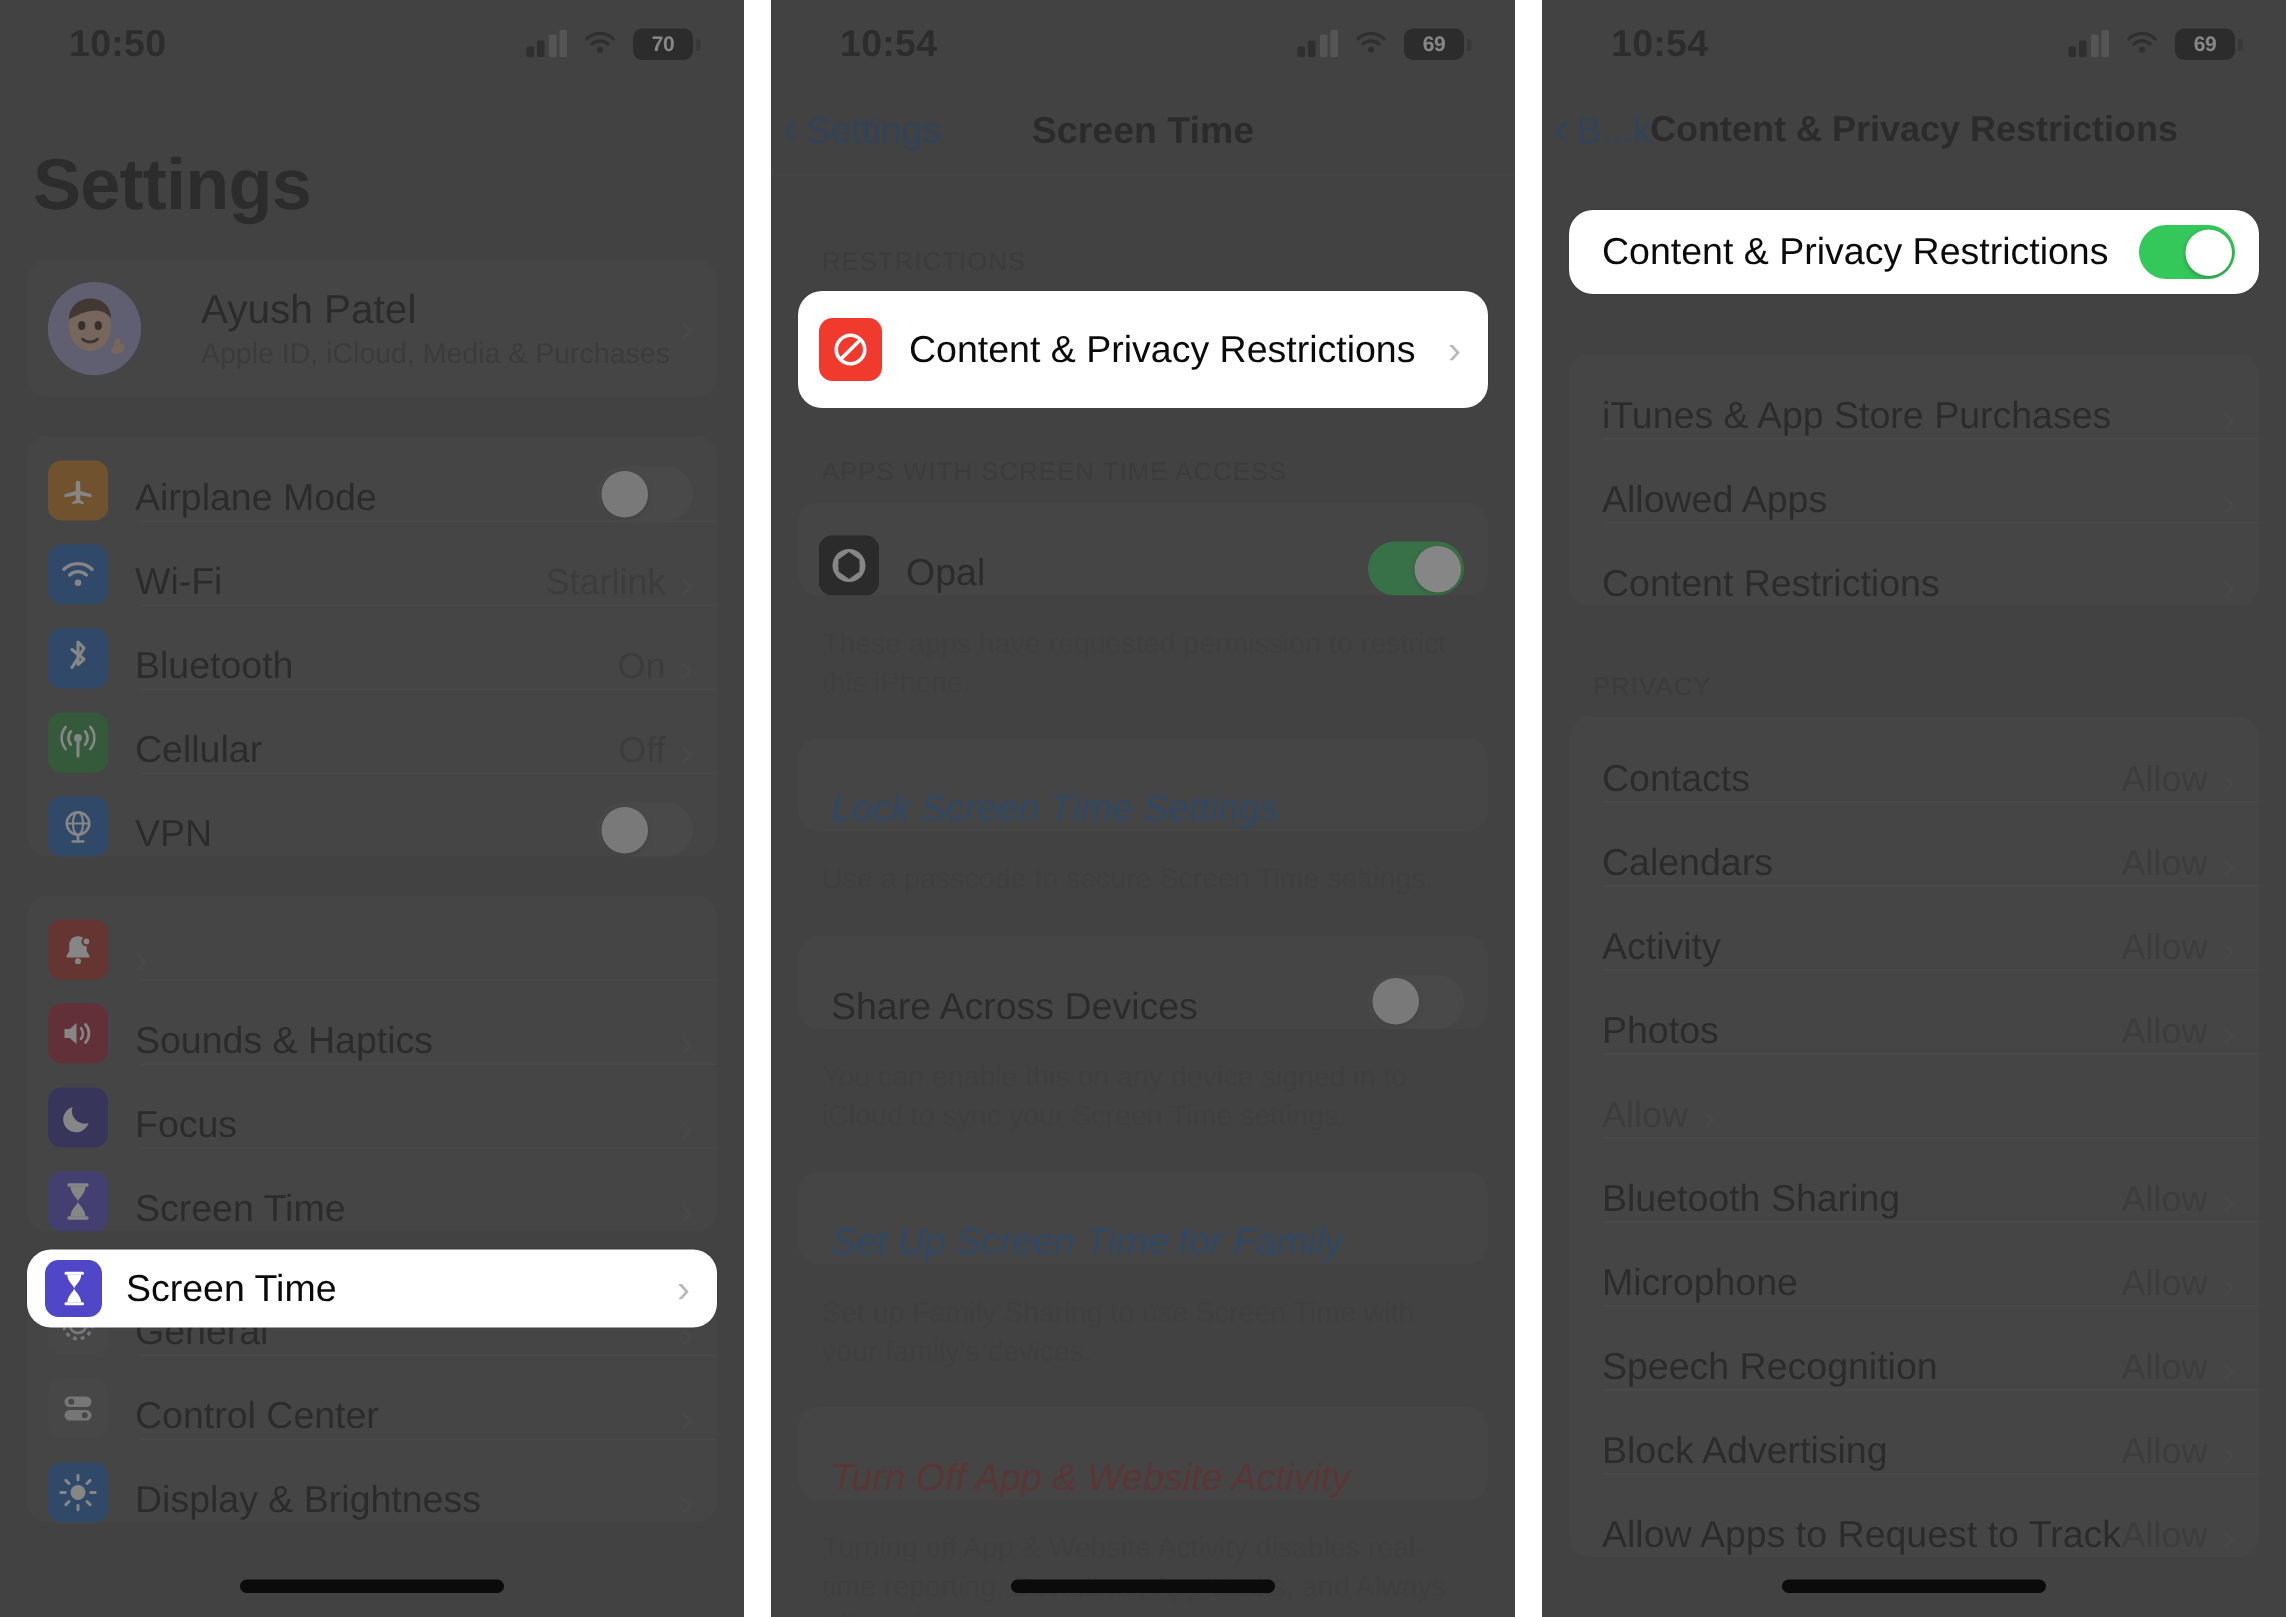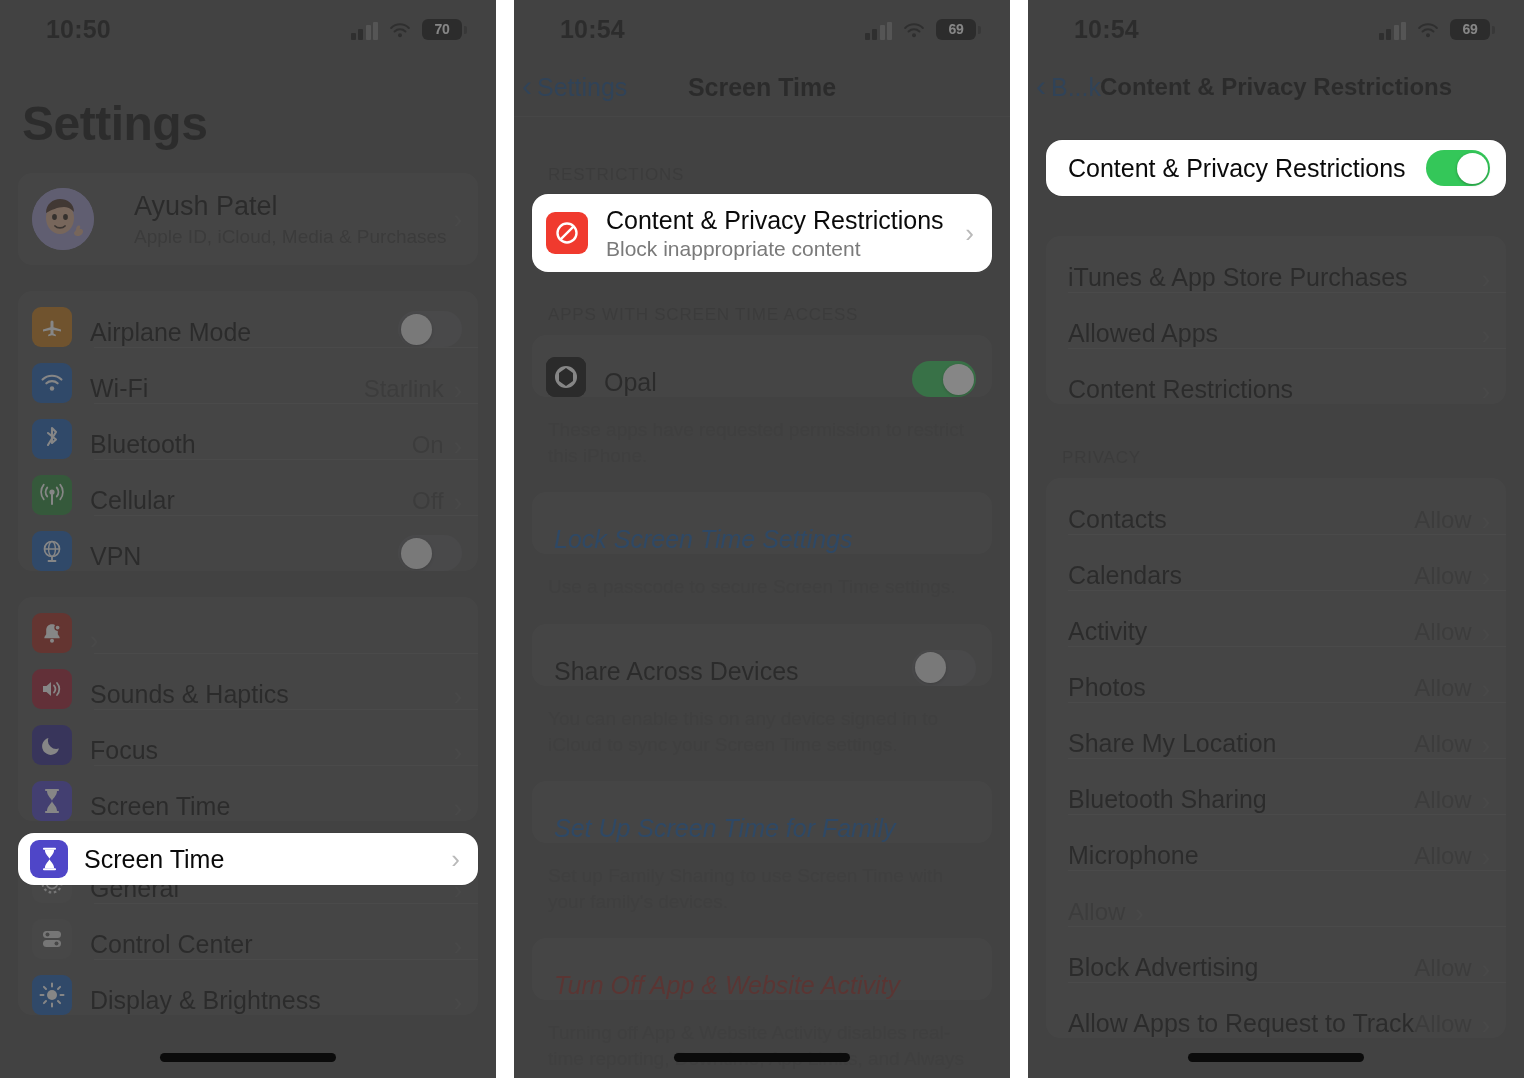--- a/index.html
+++ b/index.html
@@ -33,21 +33,21 @@
   .content { position: relative; z-index: 1; }
 
   
   .statusbar {
     height: 58px;
     display: flex; align-items: center;
     justify-content: space-between;
     padding: 0 34px 0 46px;
   }
   .sb-time { font-size: 25px; font-weight: 700; color: #141414; letter-spacing: .2px; }
-  .sb-right { display: flex; align-items: flex-end; gap: 10px; }
+  .sb-right { display: flex; align-items: center; gap: 10px; }
   .bars { display: flex; align-items: flex-end; gap: 2.5px; height: 17px; }
   .bars i { width: 5px; background: #1b1b1b; border-radius: 1px; display: block; }
   .bars i:nth-child(1) { height: 7px; }
   .bars i:nth-child(2) { height: 11px; }
   .bars i:nth-child(3) { height: 15px; background: #7e7e7e; }
   .bars i:nth-child(4) { height: 18px; background: #7e7e7e; }
   .wifi { position: relative; width: 24px; height: 18px; }
   .wifi svg { display:block; }
   .batt {
     position: relative;
@@ -484,21 +484,20 @@
 
     <div class="highlight" style="left:18px; top:194px; width:460px; height:78px; padding:0 18px 0 14px;">
       <div class="icon" style="background:#F03A2E;width:42px;height:42px;margin-right:18px">
         <svg width="28" height="28" viewBox="0 0 28 28">
             <circle cx="14" cy="14" r="9.5" stroke="#fff" stroke-width="2.4" fill="none"></circle>
             <path d="M7.6 20.4L20.4 7.6" stroke="#fff" stroke-width="2.4" stroke-linecap="round"></path>
           </svg>
       </div>
       <div style="flex:1">
         <div class="hl-label">Content &amp; Privacy Restrictions</div>
-        <div class="hl-sub">Block inappropriate content</div>
       </div>
       <div class="hl-chev">›</div>
     </div>
 
     <div class="home-indicator"></div>
   </div>
 
   <div class="phone">
     <div class="content">
       <div class="statusbar">
@@ -567,35 +566,35 @@
           <div class="row-label">Activity</div>
           <div class="row-value">Allow</div>
           <div class="chevron">›</div>
         </div>
         <div class="row noicon" style="min-height:56px;padding-left:22px">
           <div class="row-label">Photos</div>
           <div class="row-value">Allow</div>
           <div class="chevron">›</div>
         </div>
         <div class="row noicon" style="min-height:56px;padding-left:22px">
-          <div class="row-label">Share My Location</div>
           <div class="row-value">Allow</div>
           <div class="chevron">›</div>
         </div>
         <div class="row noicon" style="min-height:56px;padding-left:22px">
           <div class="row-label">Bluetooth Sharing</div>
           <div class="row-value">Allow</div>
           <div class="chevron">›</div>
         </div>
         <div class="row noicon" style="min-height:56px;padding-left:22px">
           <div class="row-label">Microphone</div>
           <div class="row-value">Allow</div>
           <div class="chevron">›</div>
         </div>
         <div class="row noicon" style="min-height:56px;padding-left:22px">
+          <div class="row-label">Speech Recognition</div>
           <div class="row-value">Allow</div>
           <div class="chevron">›</div>
         </div>
         <div class="row noicon" style="min-height:56px;padding-left:22px">
           <div class="row-label">Block Advertising</div>
           <div class="row-value">Allow</div>
           <div class="chevron">›</div>
         </div>
         <div class="row noicon" style="min-height:56px;padding-left:22px">
           <div class="row-label">Allow Apps to Request to Track</div>

